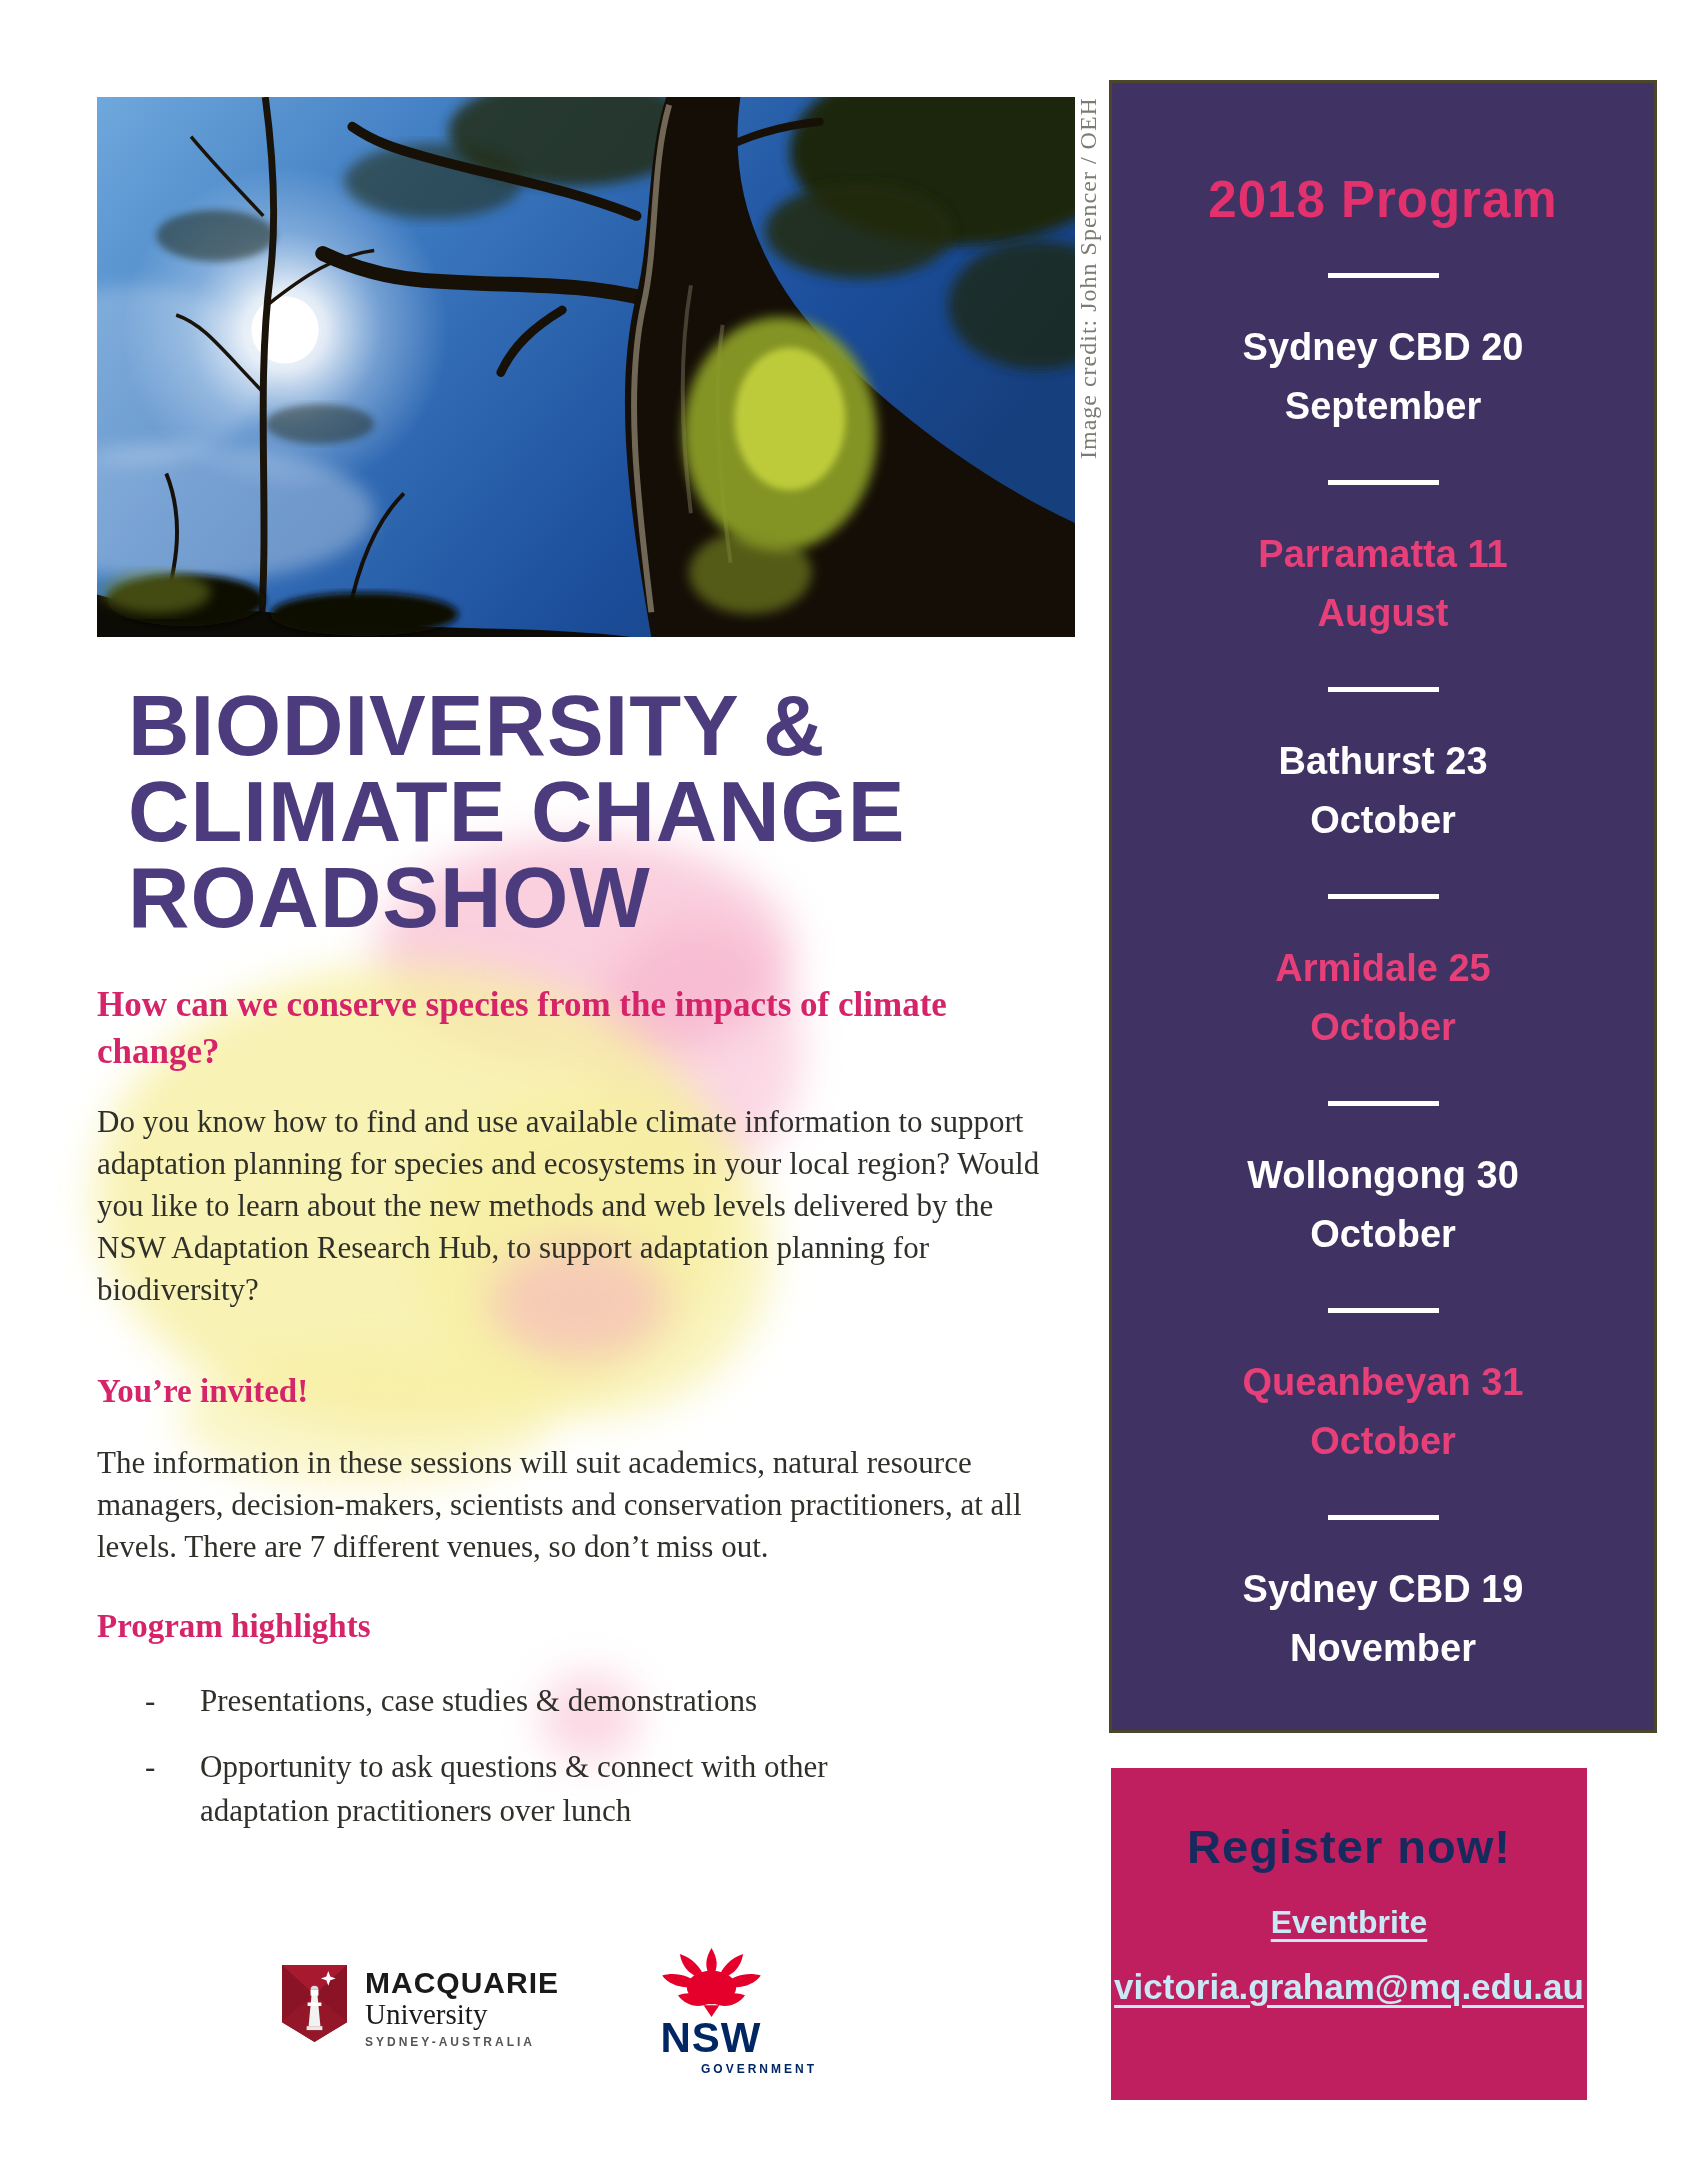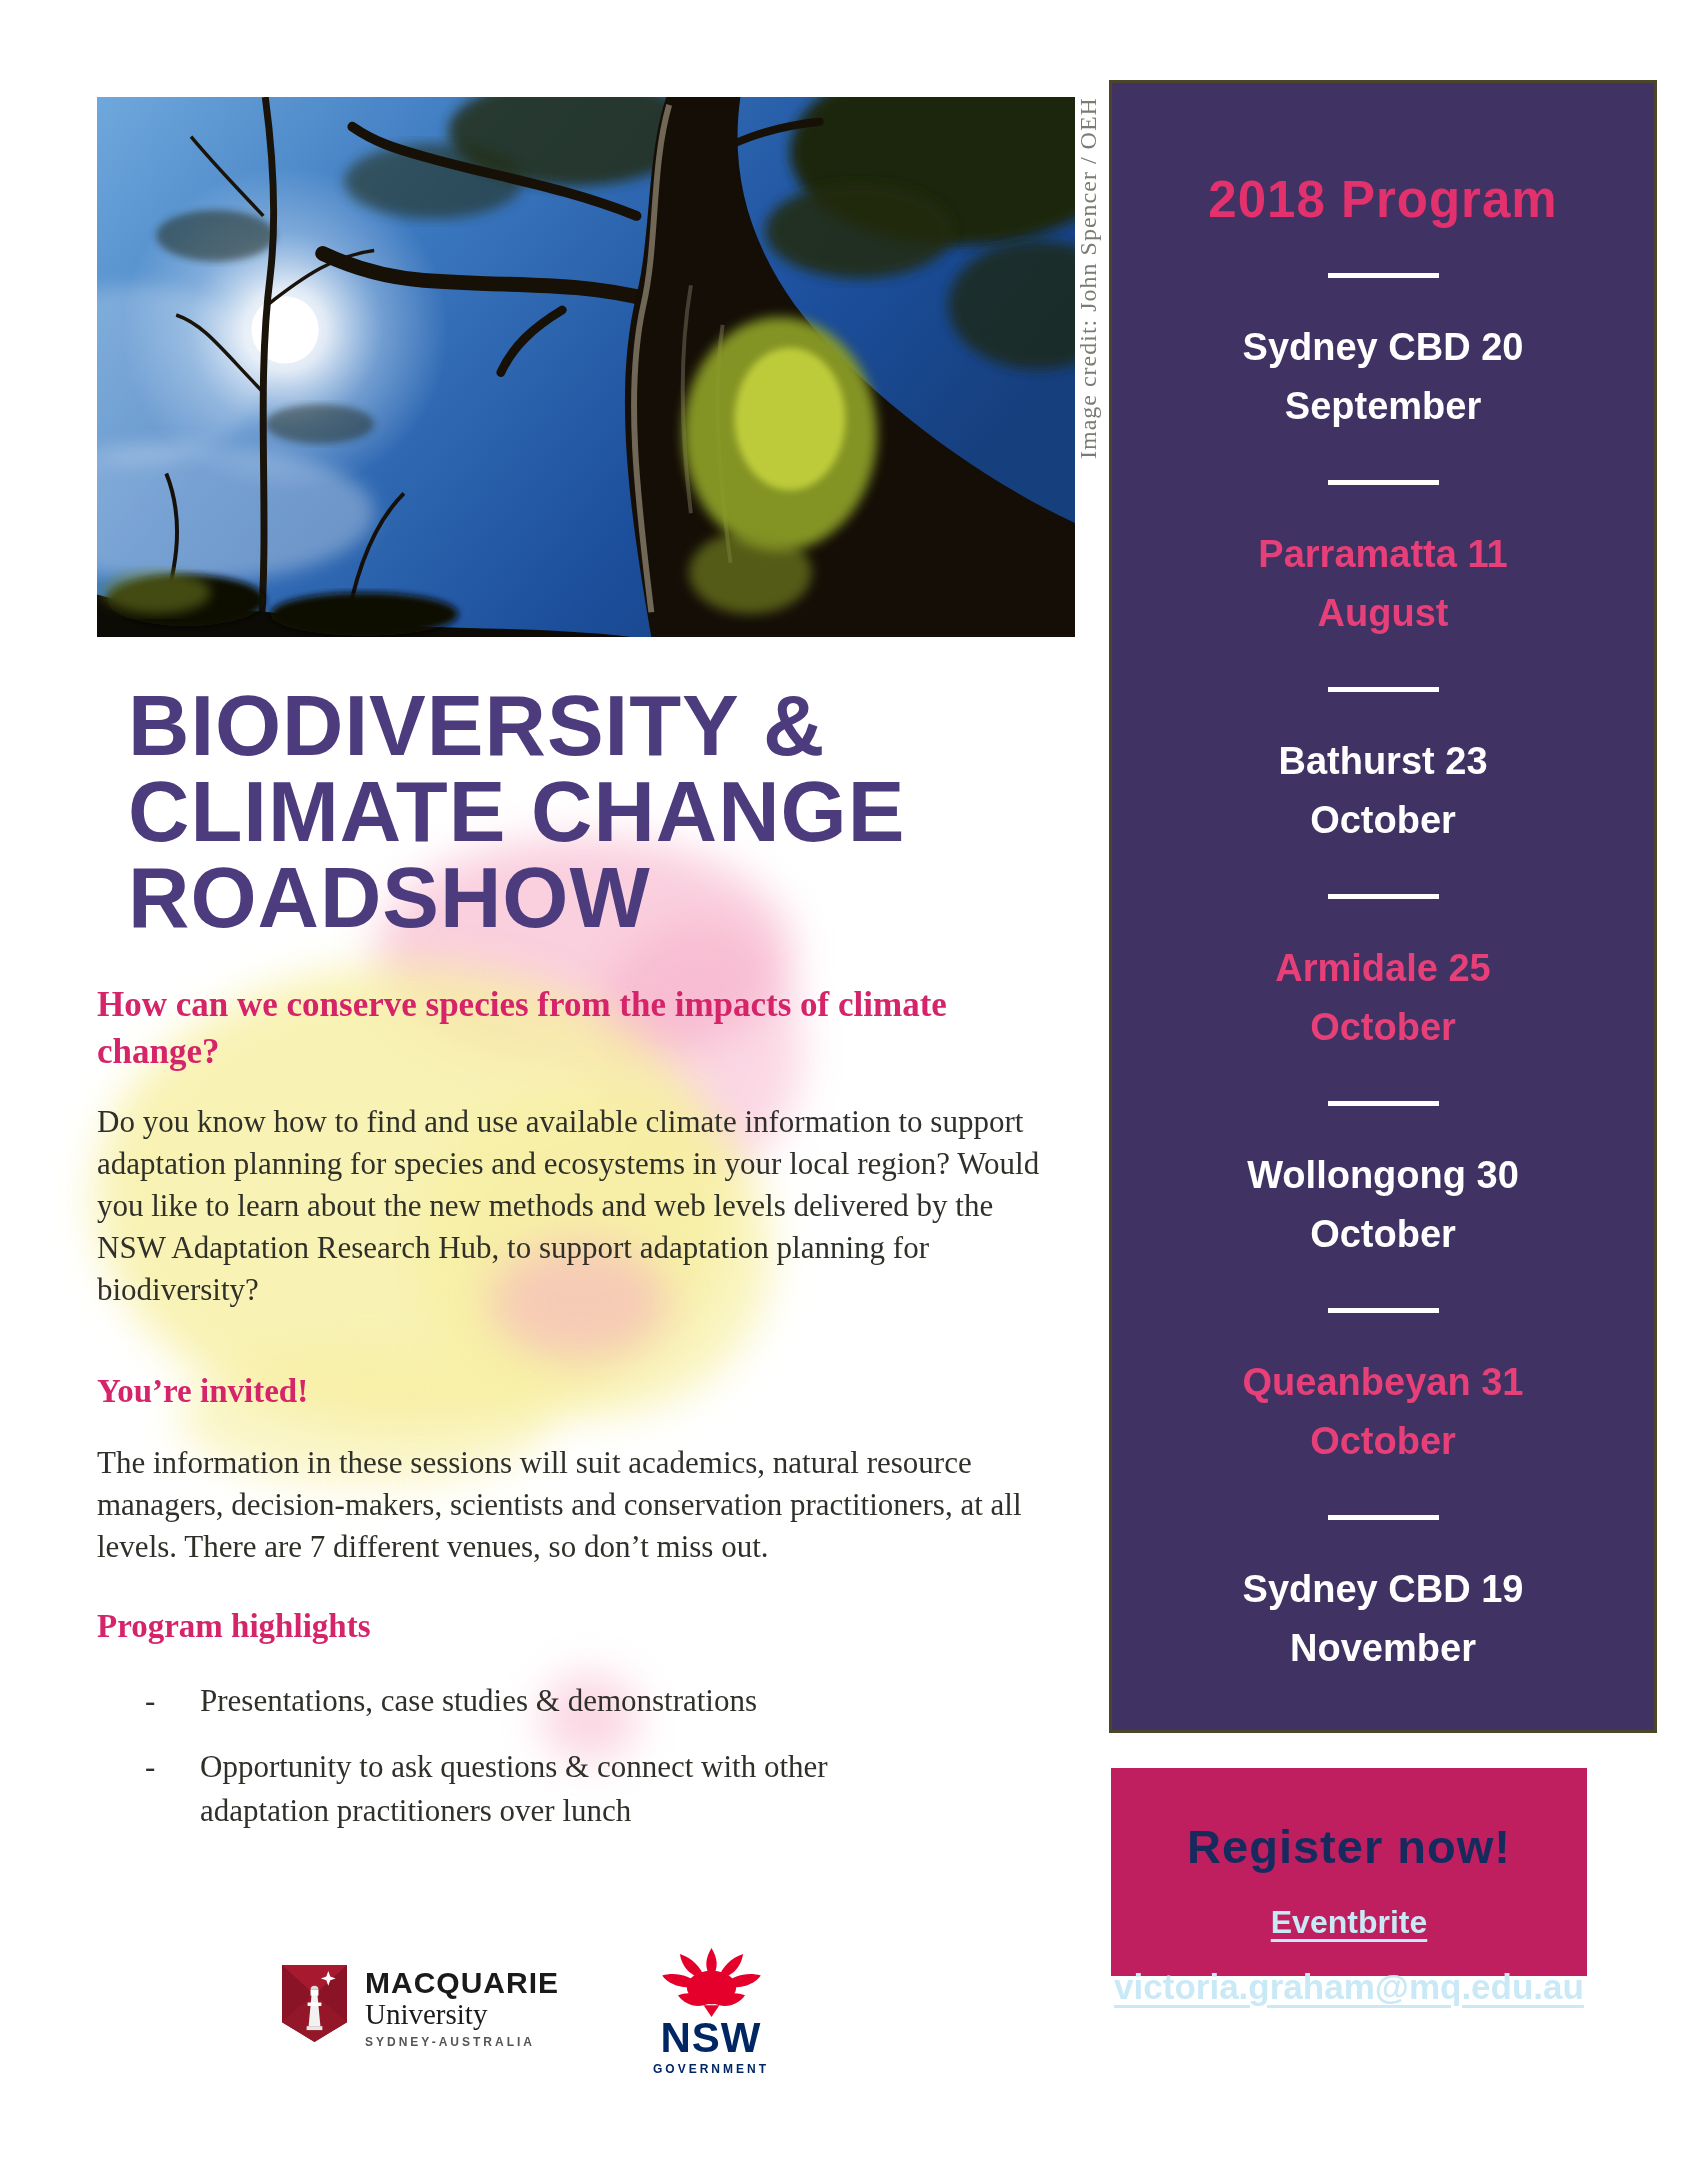--- a/index.html
+++ b/index.html
@@ -35,39 +35,39 @@
   
   .sidebar{position:absolute;left:1109px;top:80px;width:548px;height:1653px;
            background:#413264;border:3px solid#4a452b;box-sizing:border-box;
            text-align:center;font-family:"Liberation Sans",sans-serif;font-weight:bold;z-index:2;}
   .sb-heading{margin-top:87px;font-size:51px;color:#e3316d;letter-spacing:1px;}
   .sb-divider{width:111px;height:5px;background:#ffffff;margin:44px auto 40px auto;}
   .sb-event{font-size:38px;line-height:59px;max-width:356px;margin:0 auto;}
   .sb-event[data-variant="plain"]{color:#ffffff;}
   .sb-event[data-variant="accent"]{color:#e73f78;}
   
-  .register{position:absolute;left:1111px;top:1768px;width:476px;height:208px;
+  .register{position:absolute;left:1111px;top:1768px;width:476px;height:332px;
             background:#bf1f5f;text-align:center;font-family:"Liberation Sans",sans-serif;z-index:2;}
   .reg-heading{margin-top:51px;font-weight:bold;font-size:47px;color:#172a5e;letter-spacing:1px;}
   .reg-link{display:inline-block;margin-top:30px;font-weight:bold;font-size:32px;
             color:#c9e9f6;text-decoration:underline;text-underline-offset:6px;}
   .reg-link.email{margin-top:26px;font-size:35px;}
   
   .mq-logo{position:absolute;left:282px;top:1965px;display:flex;z-index:2;}
   .mq-shield{width:65px;height:77px;flex:none;}
   .mq-text{margin-left:18px;font-family:"Liberation Sans",sans-serif;color:#1a1a1a;}
   .mq-name{font-weight:bold;font-size:30px;letter-spacing:1px;line-height:32px;margin-top:2px;}
   .mq-sub{font-family:"Liberation Serif",serif;font-size:29px;line-height:31px;}
   .mq-tag{font-size:12px;letter-spacing:3px;color:#555;font-weight:bold;margin-top:5px;}
   .nsw-logo{position:absolute;left:605px;top:1946px;width:212px;text-align:center;z-index:2;}
   .nsw-flower{width:103px;height:71px;margin:0 auto;display:block;}
   .nsw-name{font-family:"Liberation Sans",sans-serif;font-weight:bold;font-size:42px;
             line-height:42px;color:#002664;letter-spacing:1px;}
   .nsw-sub{font-family:"Liberation Sans",sans-serif;font-weight:bold;font-size:12px;
-           letter-spacing:3px;color:#002664;margin-top:3px;}
+           letter-spacing:3px;color:#002664;margin-top:3px;text-align:right;}
 </style>
 </head>
 <body>
 
 <div class="page">
 
   <div class="hero">
     <svg viewBox="0 0 988 545" preserveAspectRatio="none">
       <defs>
         <linearGradient id="sky" x1="0" y1="0" x2="1" y2="0.45">

